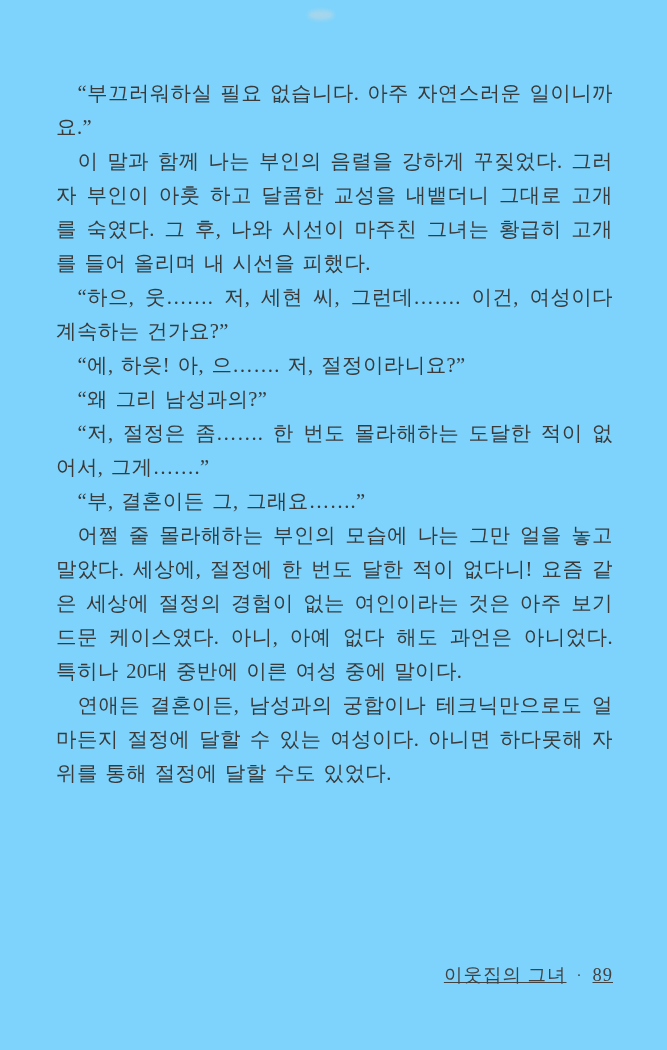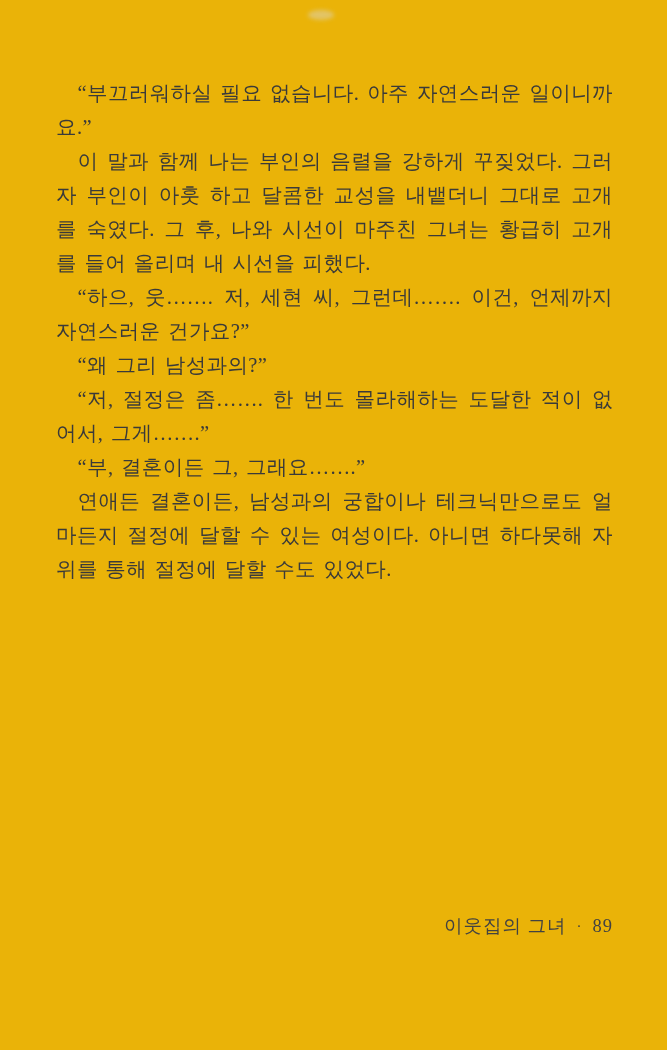--- a/index.html
+++ b/index.html
@@ -40,45 +40,48 @@
     word-spacing: 2px;
   }
   .text-block p {
     margin: 0;
     padding: 0;
     text-indent: 1.05em;
   }
   .page-footer {
     position: absolute;
     right: 54px;
-    top: 913px;
+    top: 962px;
     font-size: 18.5px;
     color: #424242;
     letter-spacing: 1px;
     white-space: nowrap;
+    text-decoration: underline;
   }
   .page-footer .sep {
     display: inline-block;
     margin: 0 10px;
     font-size: 15px;
     vertical-align: 1px;
   }
 </style>
 </head>
 <body>
 
-<div class="page" style="background: #eab308;">
+<div class="page" style="background: #7dd3fc;">
   <div class="scan-smudge"></div>
 
   <div class="text-block" style="color: rgb(58, 58, 58);">
       <p>“부끄러워하실 필요 없습니다. 아주 자연스러운 일이니까요.”</p>
       <p>이 말과 함께 나는 부인의 음렬을 강하게 꾸짖었다. 그러자 부인이 아훗 하고 달콤한 교성을 내뱉더니 그대로 고개를 숙였다. 그 후, 나와 시선이 마주친 그녀는 황급히 고개를 들어 올리며 내 시선을 피했다.</p>
-      <p>“하으, 웃……. 저, 세현 씨, 그런데……. 이건, 언제까지 자연스러운 건가요?”</p>
+      <p>“하으, 웃……. 저, 세현 씨, 그런데……. 이건, 여성이다 계속하는 건가요?”</p>
+      <p>“에, 하읏! 아, 으……. 저, 절정이라니요?”</p>
       <p>“왜 그리 남성과의?”</p>
       <p>“저, 절정은 좀……. 한 번도 몰라해하는 도달한 적이 없어서, 그게…….”</p>
       <p>“부, 결혼이든 그, 그래요…….”</p>
+      <p>어쩔 줄 몰라해하는 부인의 모습에 나는 그만 얼을 놓고 말았다. 세상에, 절정에 한 번도 달한 적이 없다니! 요즘 같은 세상에 절정의 경험이 없는 여인이라는 것은 아주 보기 드문 케이스였다. 아니, 아예 없다 해도 과언은 아니었다. 특히나 20대 중반에 이른 여성 중에 말이다.</p>
       <p>연애든 결혼이든, 남성과의 궁합이나 테크닉만으로도 얼마든지 절정에 달할 수 있는 여성이다. 아니면 하다못해 자위를 통해 절정에 달할 수도 있었다.</p>
     </div>
 
   <div class="page-footer">
     <span>이웃집의 그녀</span><span class="sep">·</span><span>89</span>
   </div>
 </div>
 
 </body></html>

